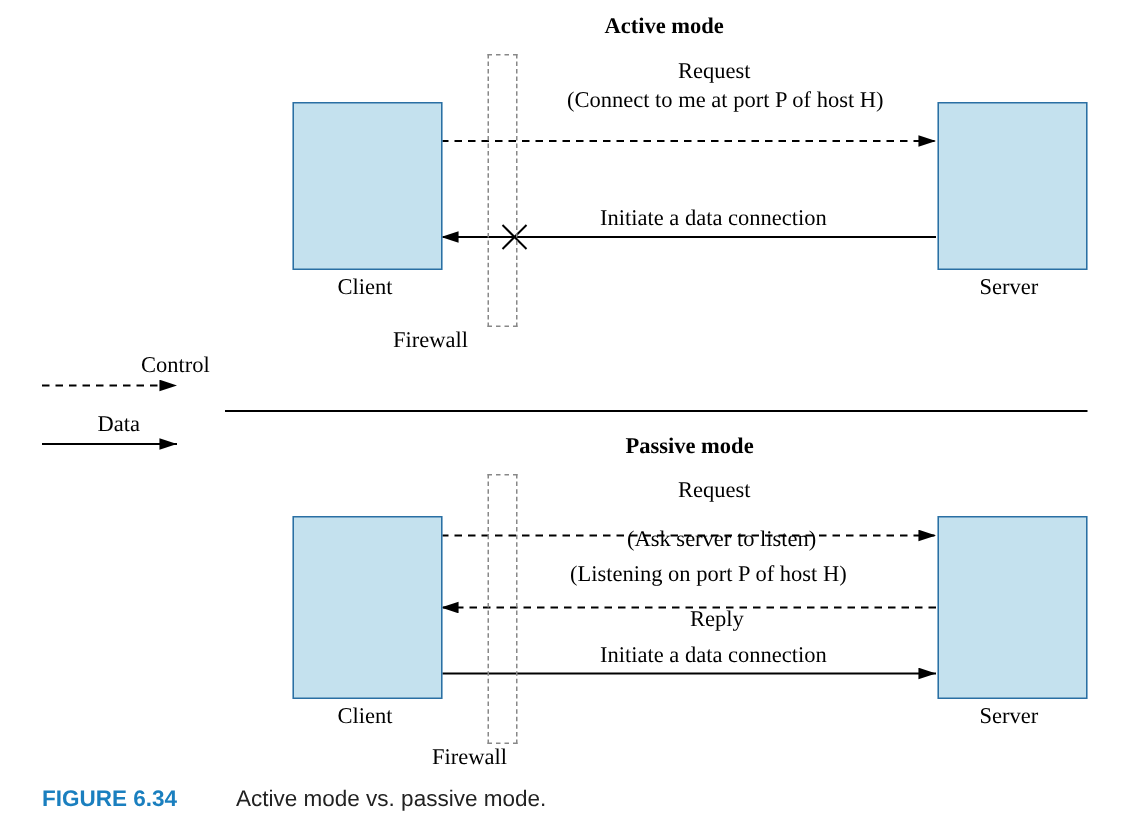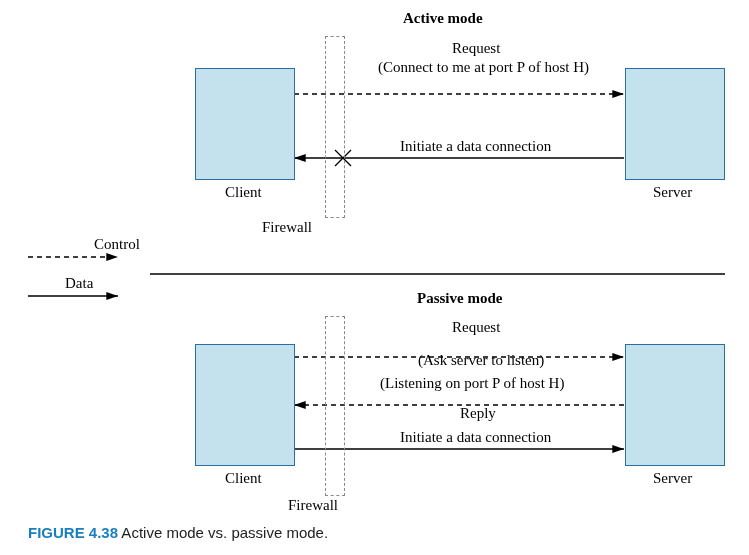--- a/index.html
+++ b/index.html
@@ -26,21 +26,21 @@
     width: 18px;
   }
   svg { position: absolute; left: 0; top: 0; }
   .caption {
     position: absolute;
     left: 28px;
     top: 524px;
     font-family: Arial, Helvetica, sans-serif;
   }
   .caption .fignum { color: #1a7fbf; font-weight: bold; }
-  .caption .figtext { color: #222; }
+  .caption .figtext { color: #222; padding-left: 36px; }
 </style>
 </head>
 <body>
 
 <svg width="749" height="555">
   <defs>
     <marker id="arrow" markerWidth="10" markerHeight="10" refX="9" refY="3" orient="auto">
       <path d="M0,0 L9,3 L0,6 Z" fill="#000"></path>
     </marker>
   </defs>
@@ -94,14 +94,14 @@
 <div class="label" style="left:653px; top:470px;">Server</div>
 <div class="label" style="left:288px; top:497px;">Firewall</div>
 
 <div class="label" style="left:452px; top:319px;">Request</div>
 <div class="label" style="left:418px; top:338px;margin-top:14px;">(Ask server to listen)</div>
 <div class="label" style="left:460px; top:366px;margin-top:39px;">Reply</div>
 <div class="label" style="left:380px; top:375px;">(Listening on port P of host H)</div>
 <div class="label" style="left:400px; top:429px;">Initiate a data connection</div>
 
 <div class="caption">
-  <span class="fignum">FIGURE 4.38</span><span class="figtext"> Active mode vs. passive mode.</span>
+  <span class="fignum">FIGURE 6.34</span><span class="figtext"> Active mode vs. passive mode.</span>
 </div>
 
 </body></html>

